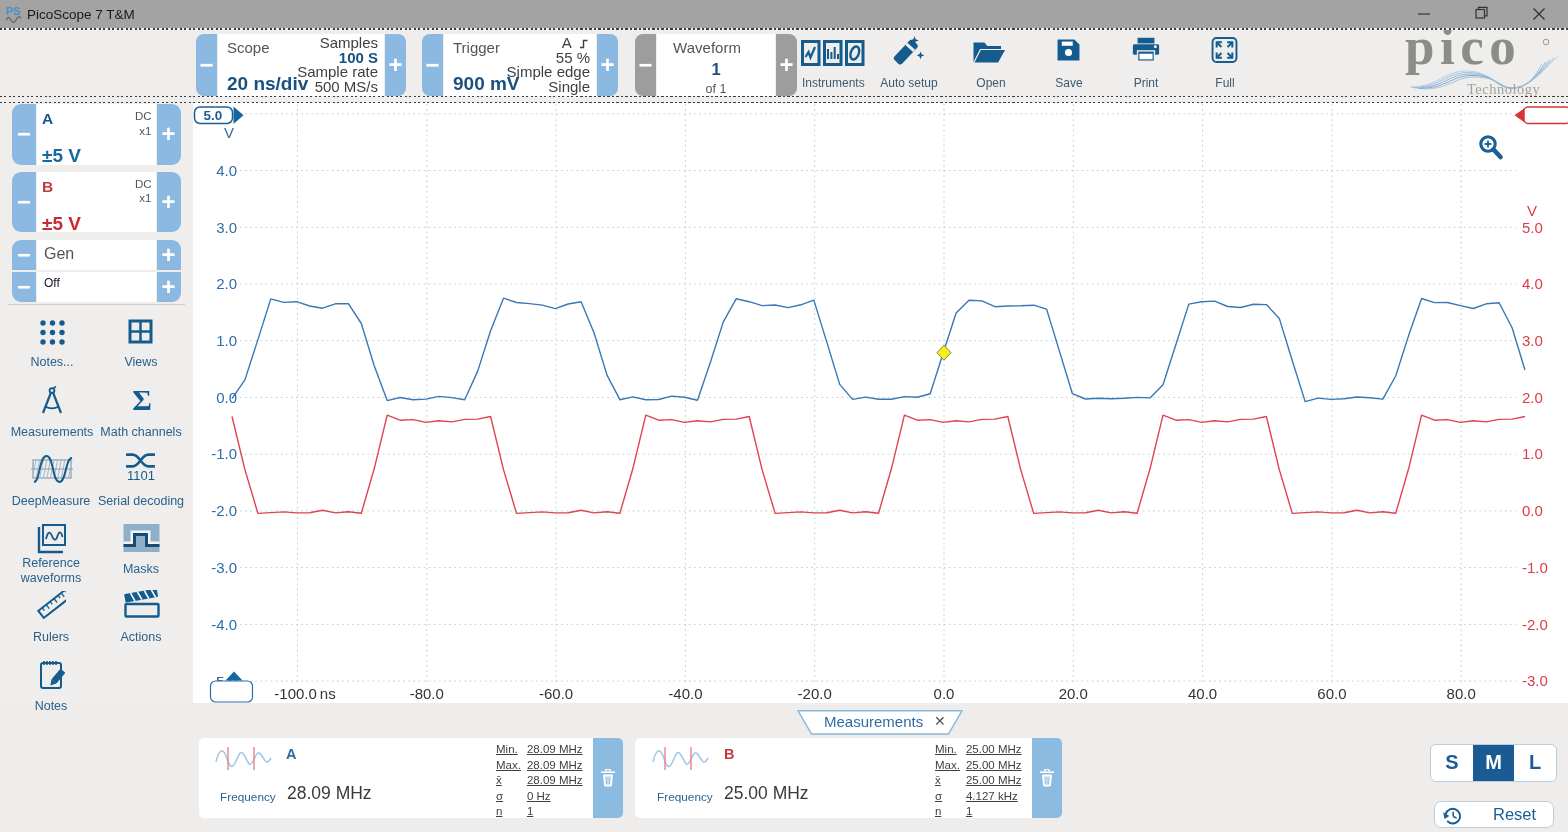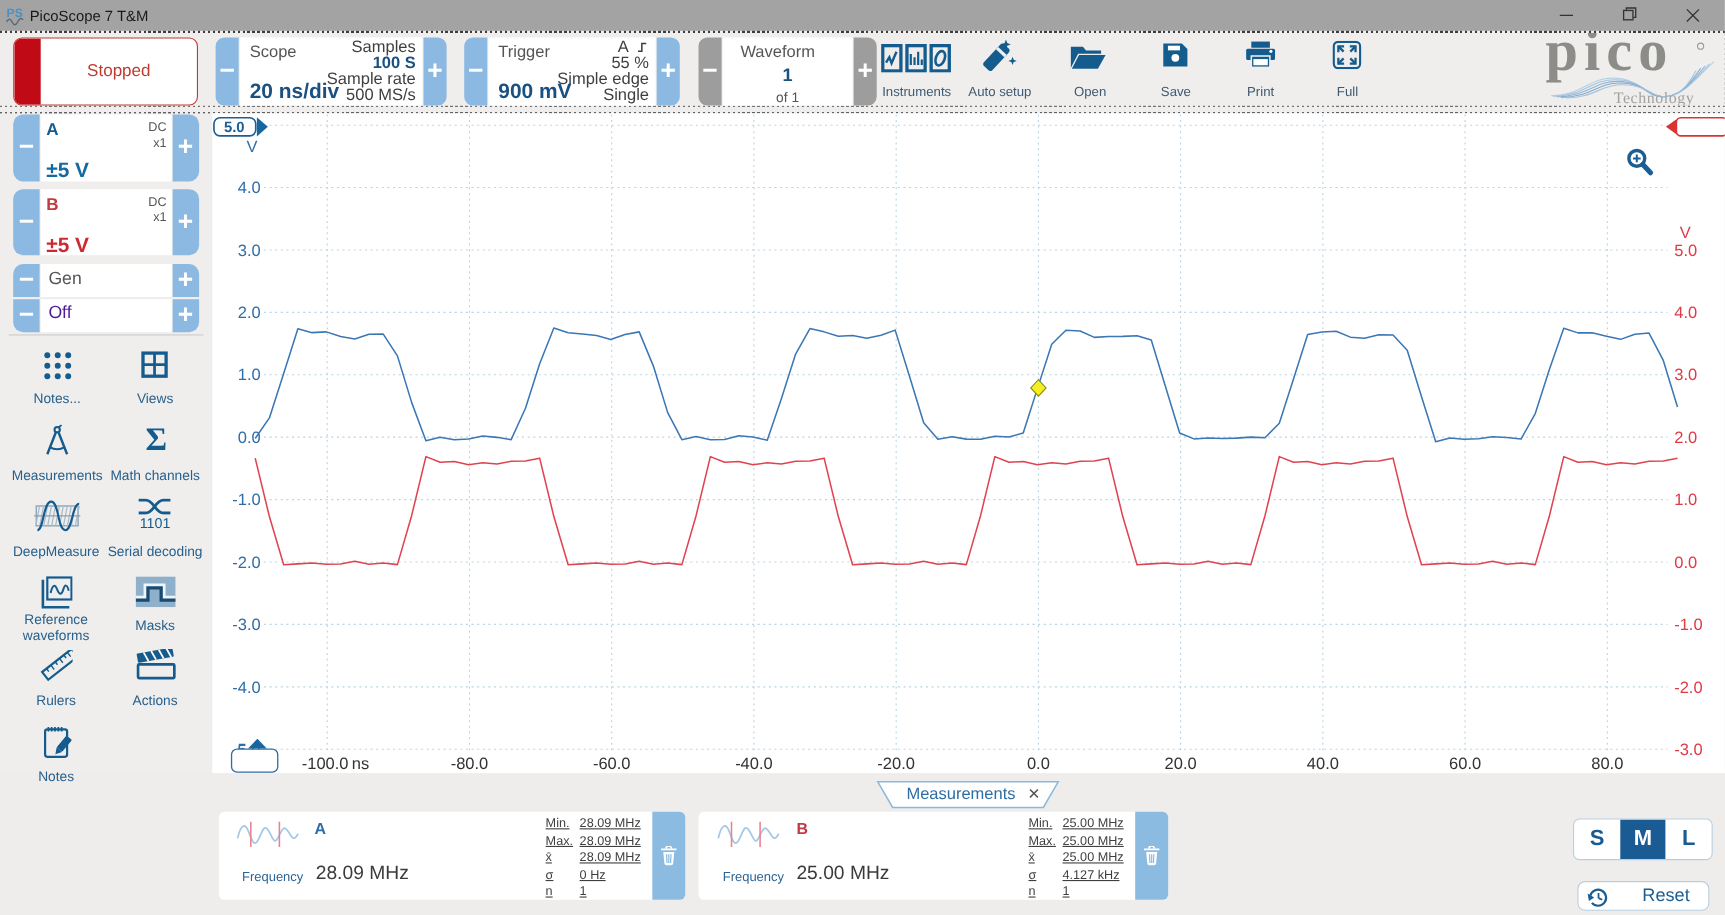--- a/index.html
+++ b/index.html
@@ -65,24 +65,20 @@
     <line x1="131.5" y1="8.5" x2="120.5" y2="19.5" stroke="#333" stroke-width="1.2"></line>
   </svg>
 </div>
 <div class="dotline" style="left:0;top:28px;width:1568px"></div>
 <div class="dotline" style="left:0;top:95.5px;width:1568px"></div>
 <div class="dotline" style="left:0;top:101.5px;width:1568px"></div>
 <div class="dotvert" style="left:0;top:30px;height:66px"></div>
 <div class="dotvert" style="left:1566px;top:30px;height:66px"></div>
 
 <div id="toolbar">
-  <div id="stopped">
-      <div class="blk"></div>
-      <div class="txt">Stopped</div>
-    </div>
 
   <div class="grp" style="left:196px">
     <div class="gbtn l">−</div>
     <div class="gmid" style="width:166px">
       <div class="ptitle">Scope</div>
       <div class="pval">20 ns/div</div>
       <div class="pinfo">Samples<br><b>100 S</b><br>Sample rate<br>500 MS/s</div>
     </div>
     <div class="gbtn r">+</div>
   </div>
@@ -200,21 +196,21 @@
 <div class="chpanel" style="top:239.5px;height:30.5px">
   <div class="cbtn l" style="border-radius:9px 0 0 0">−</div>
   <div class="cmid">
       <div class="abs" style="left:7px;top:5px;font-size:16px;color:#555">Gen</div>
     </div>
   <div class="cbtn r" style="border-radius:0 9px 0 0">+</div>
 </div>
 <div class="chpanel" style="top:271.5px;height:30px">
   <div class="cbtn l" style="border-radius:0 0 0 9px">−</div>
   <div class="cmid">
-      <div class="abs" style="left:7px;top:4px;font-size:16px;color:#4c1d95">Off</div>
+      <div class="abs" style="left:7px;top:4px;font-size:12px;color:#0f172a">Off</div>
     </div>
   <div class="cbtn r" style="border-radius:0 0 9px 0">+</div>
 </div>
 <div class="abs" style="left:8px;top:304px;width:177px;height:1px;background:#ccc"></div>
 
 <svg class="abs" style="left:39px;top:319px;z-index:3" width="27" height="27" viewBox="0 0 27 27">
     <circle cx="4.0" cy="4.0" r="2.7" fill="#155c8e"></circle>
     <circle cx="4.0" cy="13.5" r="2.7" fill="#155c8e"></circle>
     <circle cx="4.0" cy="23.0" r="2.7" fill="#155c8e"></circle>
     <circle cx="13.5" cy="4.0" r="2.7" fill="#155c8e"></circle>

